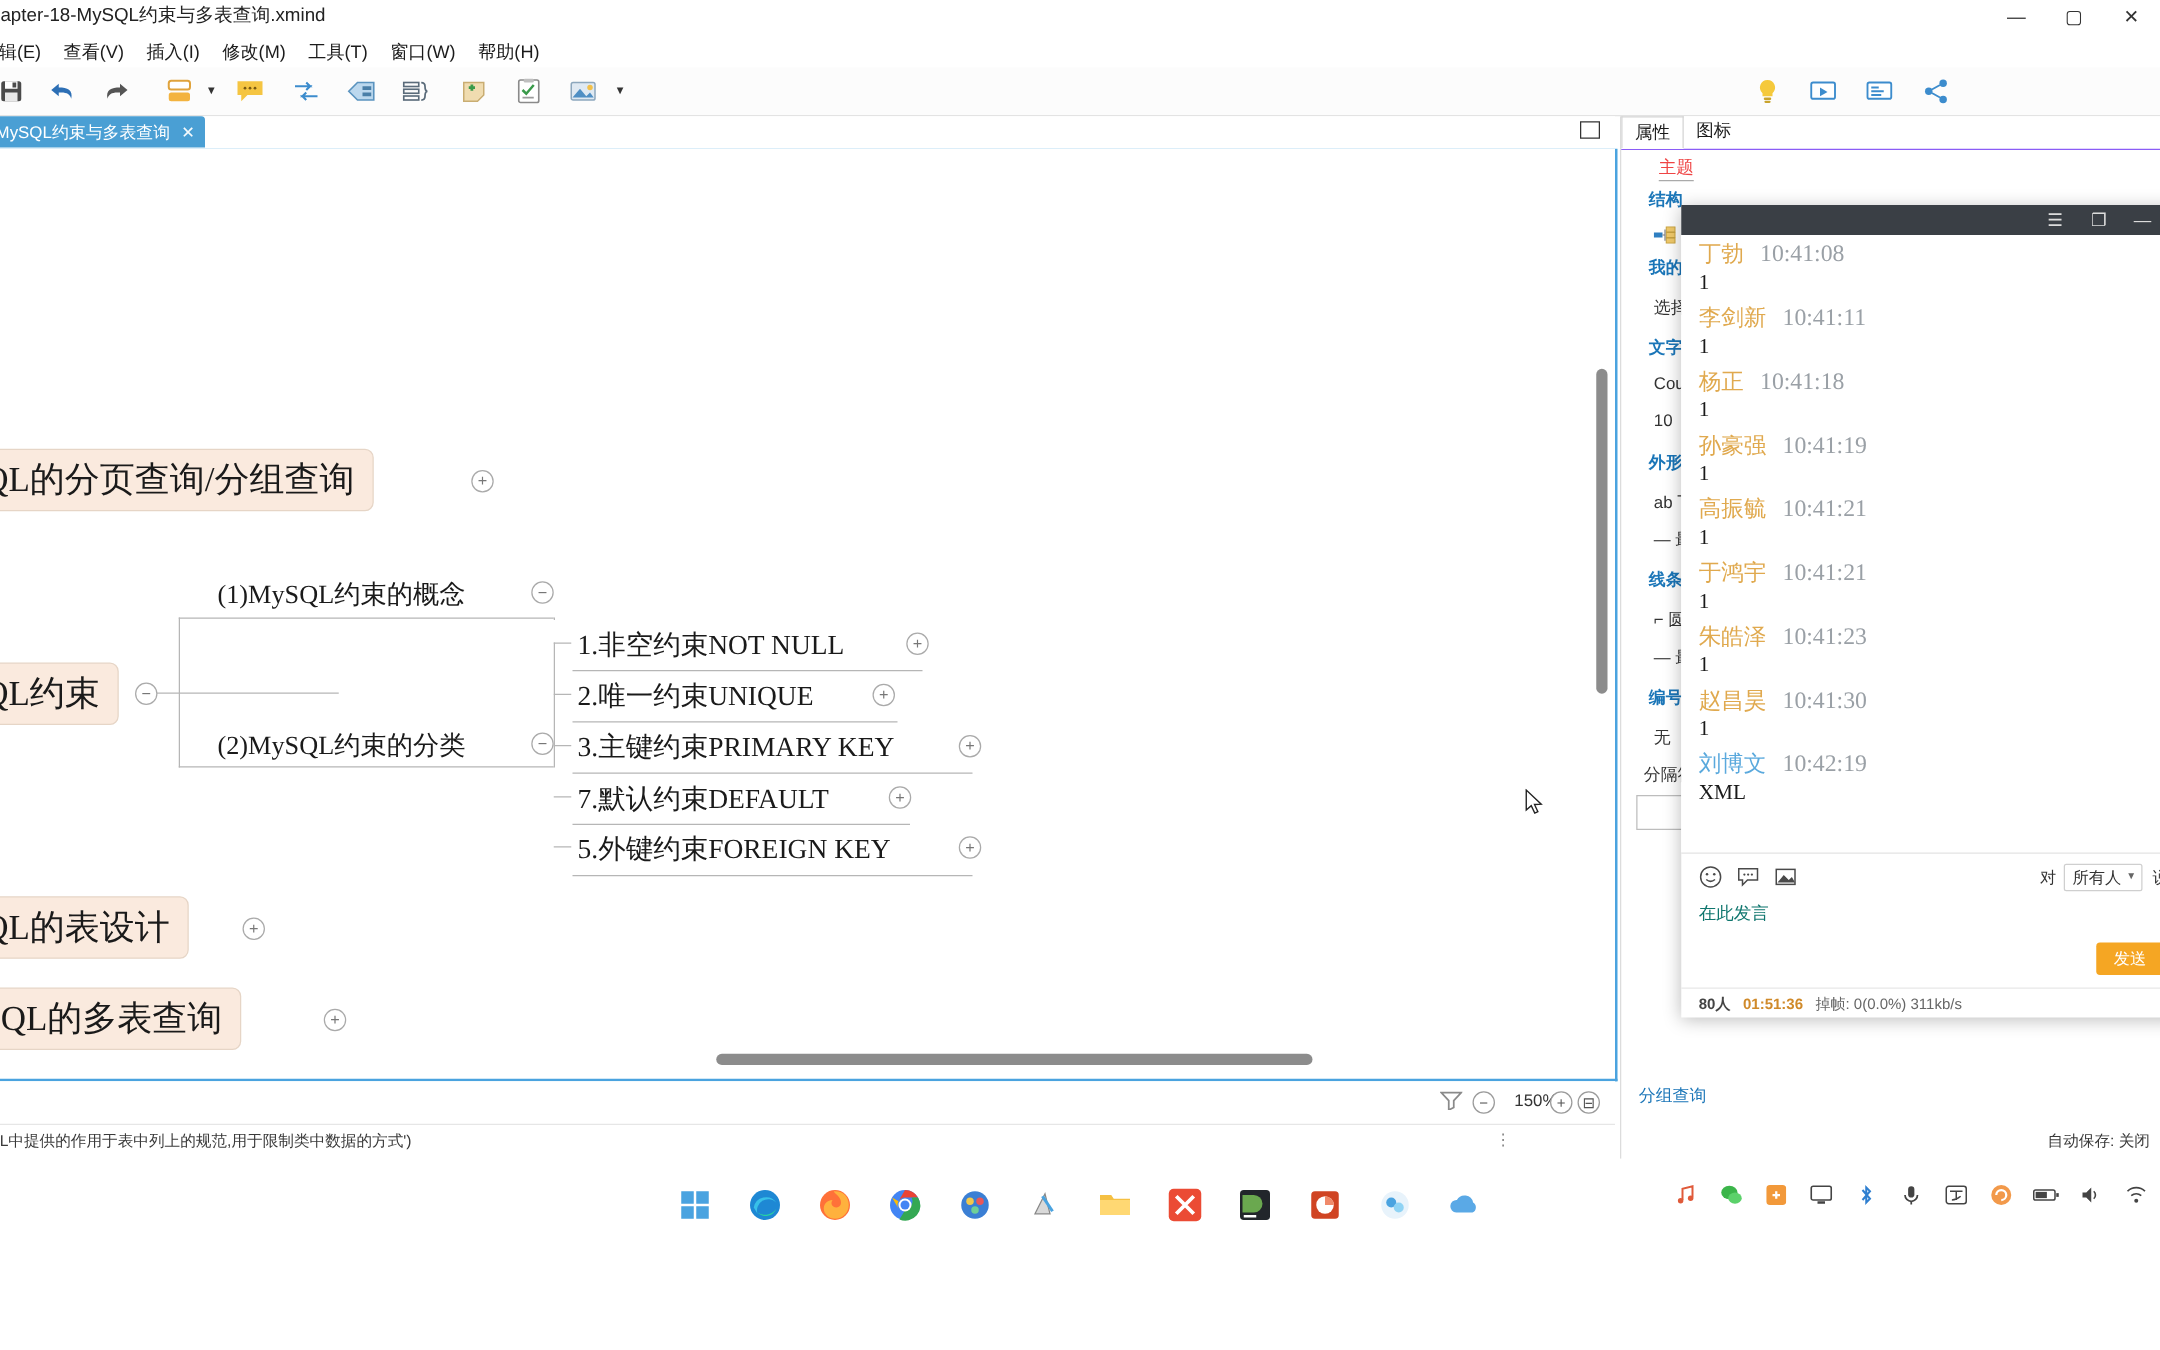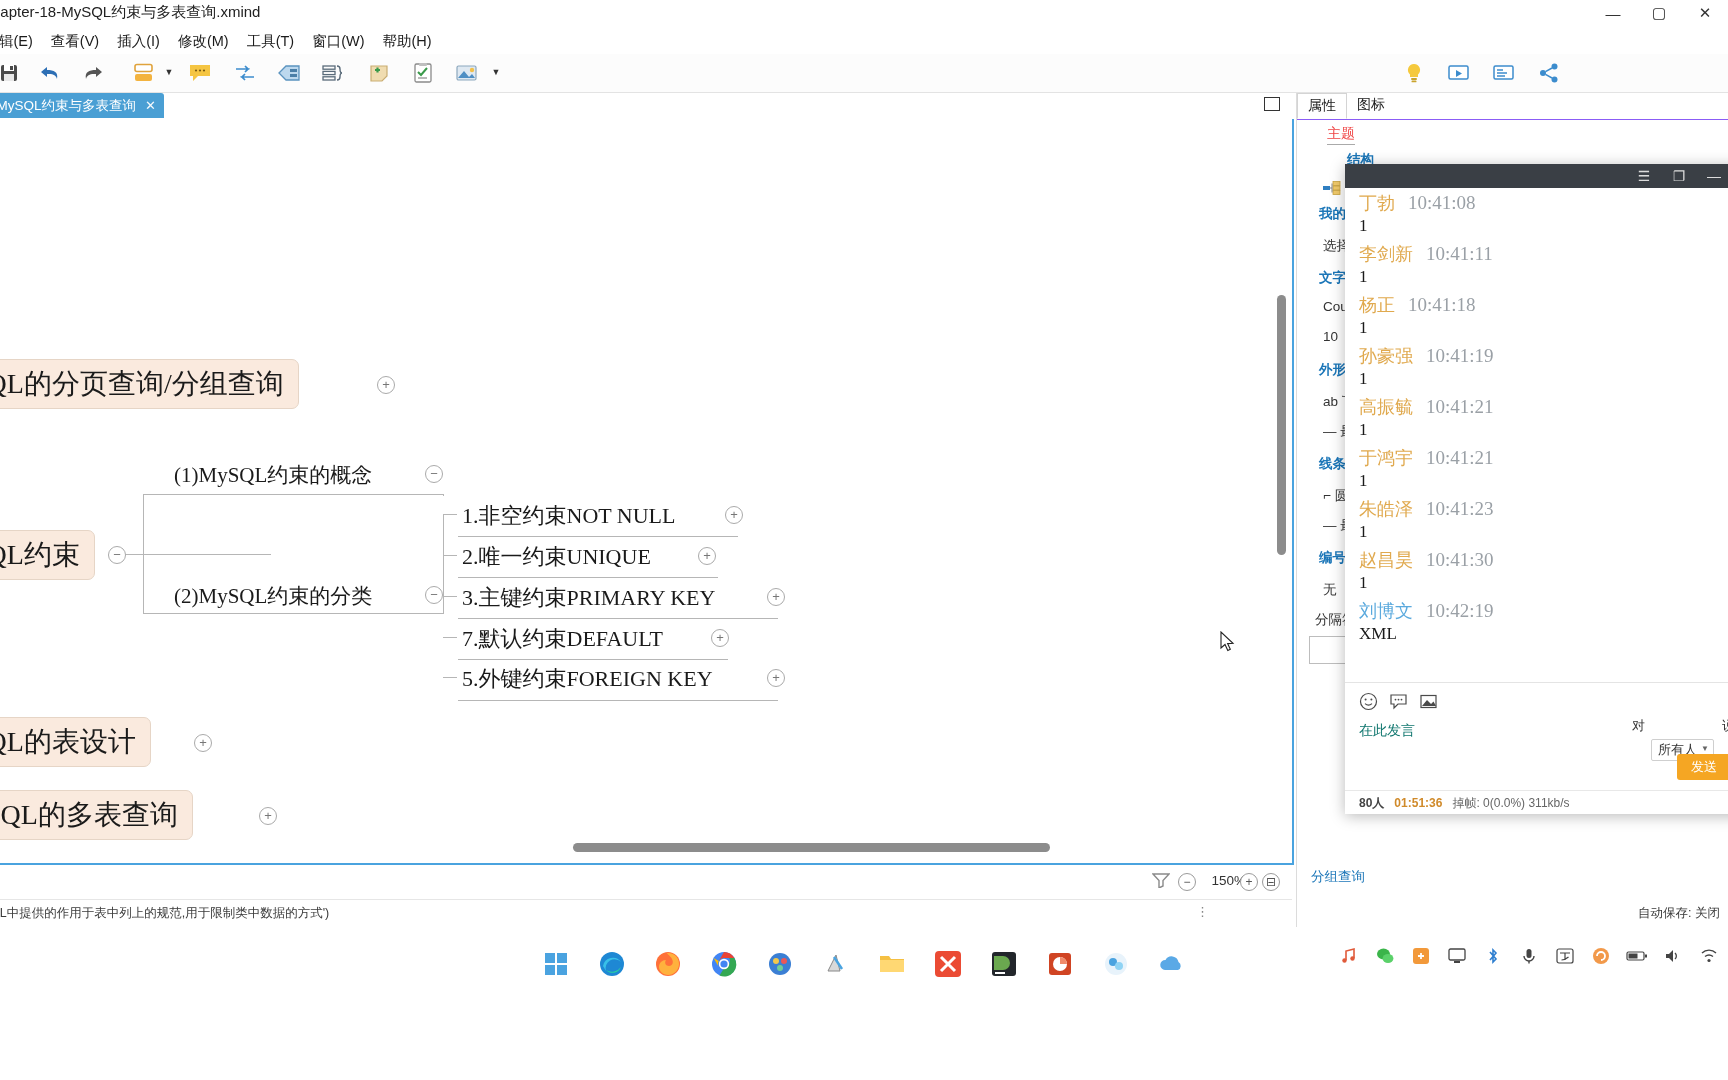--- a/index.html
+++ b/index.html
@@ -102,21 +102,21 @@
   .chat-head .ic{position:absolute;top:3px;width:18px;height:18px;color:#dcdcdc;display:flex;align-items:center;justify-content:center;font-size:14px;}
   .chat-body{position:absolute;left:0;top:24px;width:400px;height:494px;background:#fff;overflow:hidden;}
   .msg{position:relative;padding:3px 0 3px 14px;font-family:"Liberation Serif","DejaVu Serif",serif;}
   .msg .nm{font-size:18px;color:#e0a94e;}
   .msg .tm{font-size:19px;color:#9aa0a6;margin-left:9px;}
   .msg .bd{font-size:17px;color:#1a1a1a;margin-top:1px;}
   .msg.self .nm{color:#5aa9dd;}
   .chat-tools{position:absolute;left:0;top:518px;width:400px;height:36px;border-top:1px solid #e4e4e4;display:flex;align-items:center;}
   .chat-tools .ic{width:30px;height:26px;display:flex;align-items:center;justify-content:center;color:#4a4a4a;}
   .chat-to{position:absolute;right:10px;top:8px;display:flex;align-items:center;font-size:13px;color:#333;}
-  .chat-sel{border:1px solid #cfcfcf;border-radius:2px;padding:1px 16px 1px 6px;position:relative;background:#fff;font-size:13px;margin-top:48px;}
+  .chat-sel{border:1px solid #cfcfcf;border-radius:2px;padding:1px 16px 1px 6px;position:relative;background:#fff;font-size:13px;}
   .chat-sel .cv{position:absolute;right:4px;top:4px;font-size:8px;color:#666;}
   .chat-input{position:absolute;left:0;top:554px;width:400px;height:56px;}
   .chat-ph{position:absolute;left:14px;top:4px;font-size:14px;color:#0f766e;}
   .chat-send{position:absolute;right:14px;top:590px;background:#f5a623;color:#fff;font-size:13px;
              padding:4px 14px;border-radius:3px;}
   .chat-foot{position:absolute;left:0;top:626px;width:400px;height:24px;border-top:1px solid #e8e8e8;display:flex;align-items:center;font-size:12px;color:#666;}
   .chat-foot .seg{margin-left:10px;}
   .chat-foot .cnt{color:#444;font-weight:bold;}
   .chat-foot .tmr{color:#d08a2a;font-weight:bold;}
 
@@ -405,21 +405,21 @@
   </div>
 
   <div class="rightpanel">
     <div class="rp-tabs">
       <div class="rp-tab active">属性</div>
       <div class="rp-tab">图标</div>
     </div>
 
     <div class="rp-section rp-h rp-underline" style="left:14px;top:32px;">主题</div>
 
-    <div class="rp-section rp-blue" style="left:22px;top:58px;margin-left:28px;">结构</div>
+    <div class="rp-section rp-blue" style="left:22px;top:58px;">结构</div>
     <div class="rp-structicon">
       <svg width="20" height="14" viewBox="0 0 20 14">
         <rect x="0" y="5" width="7" height="4" fill="#2f7fc1"></rect>
         <rect x="10" y="0.5" width="7" height="4" fill="#f0c96a" stroke="#c8a23f" stroke-width="0.8"></rect>
         <rect x="10" y="5" width="7" height="4" fill="#f0c96a" stroke="#c8a23f" stroke-width="0.8"></rect>
         <rect x="10" y="9.5" width="7" height="4" fill="#f0c96a" stroke="#c8a23f" stroke-width="0.8"></rect>
         <path d="M7 7 h2 M9 2.5 v9" stroke="#7a7a7a" stroke-width="0.9" fill="none"></path>
       </svg>
       <span class="rp-gray" style="margin-left:5px;">逻</span>
     </div>

